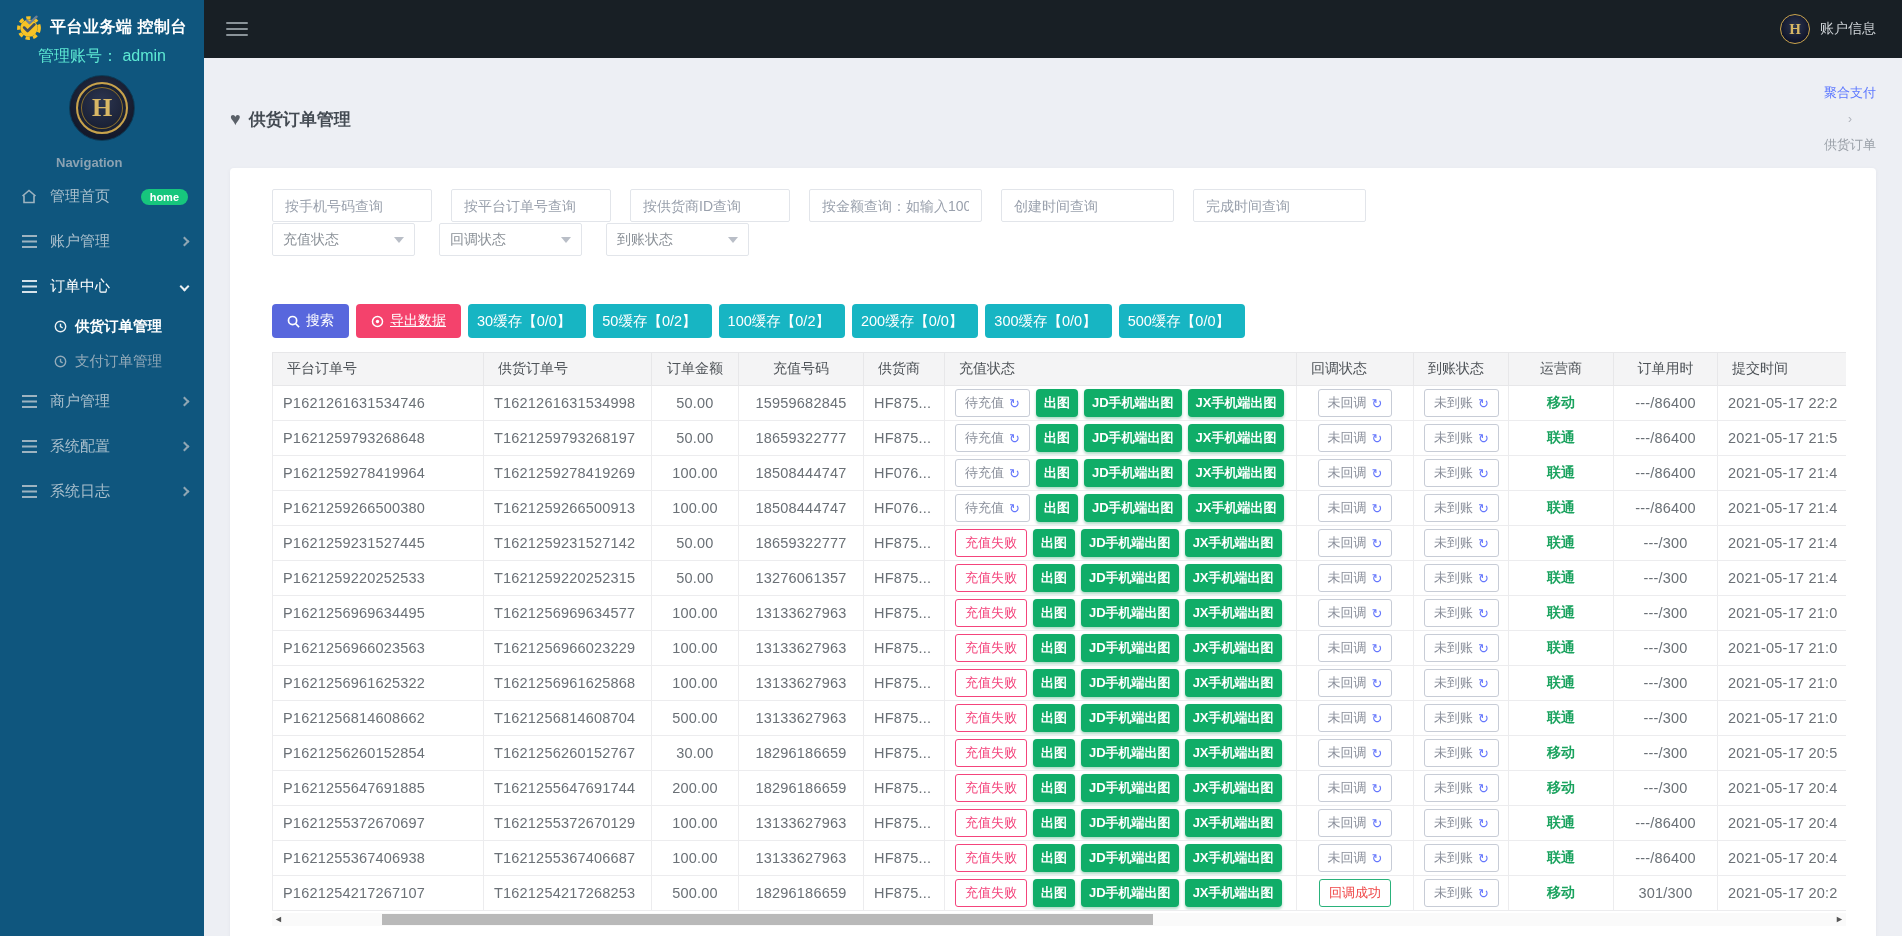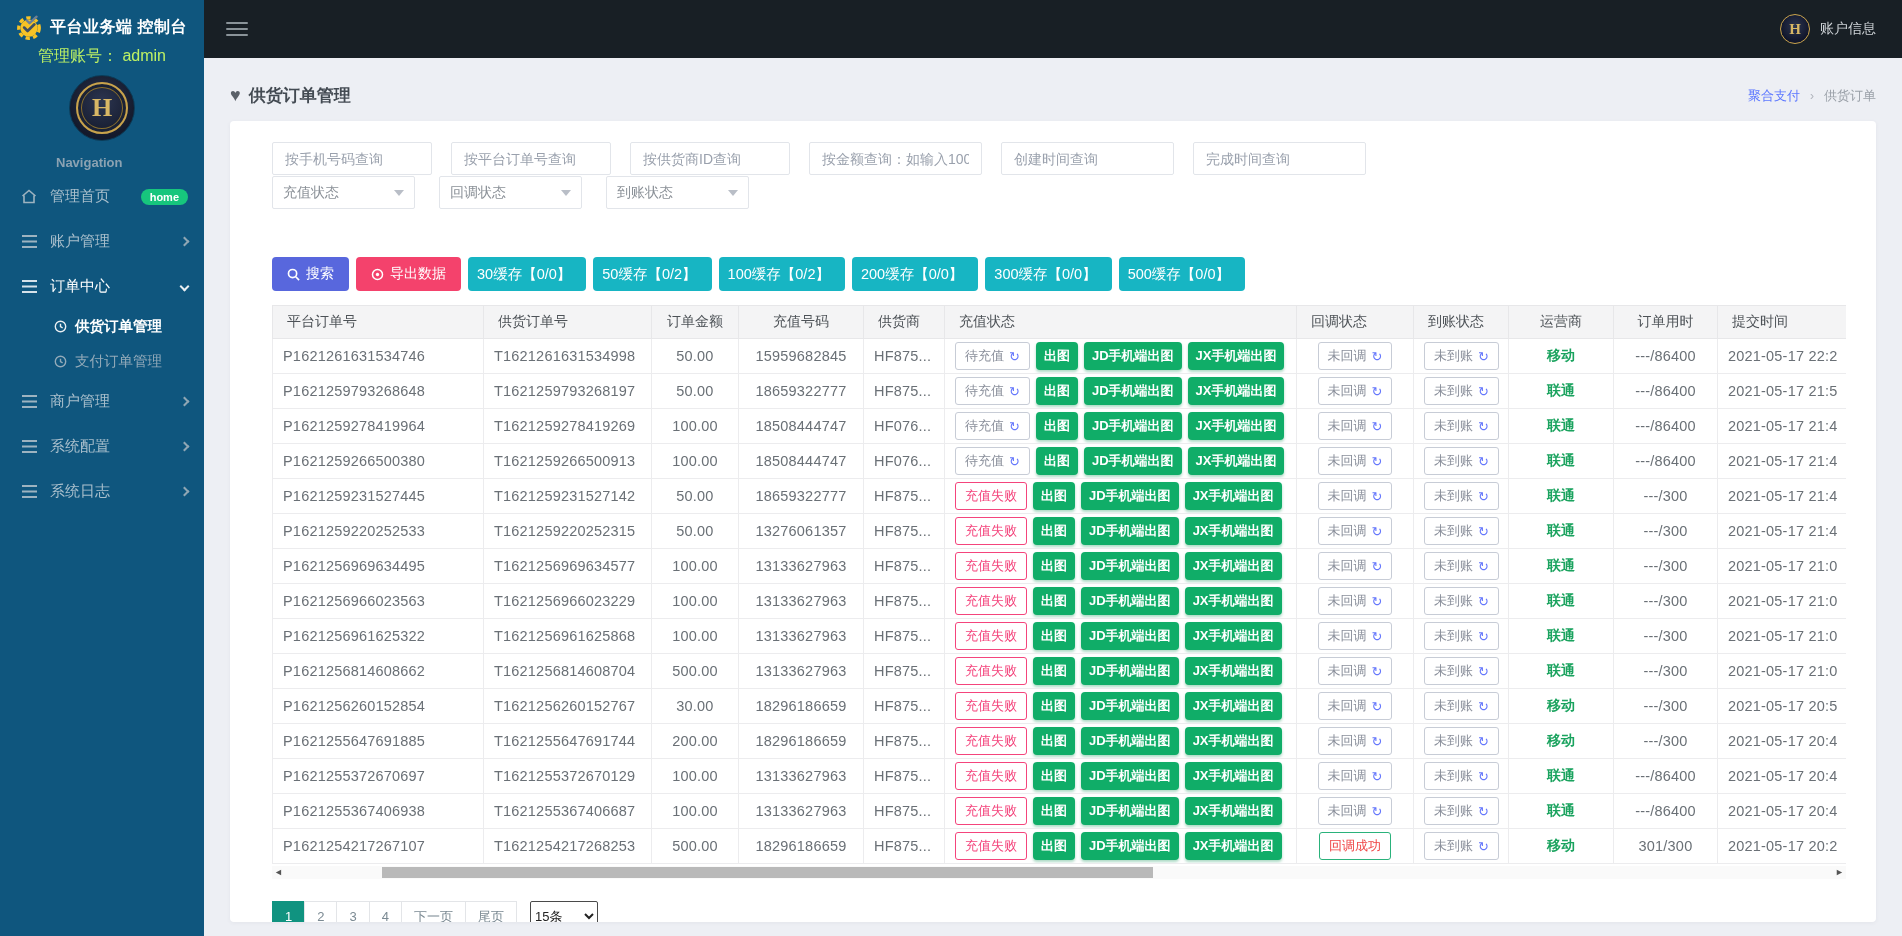--- a/index.html
+++ b/index.html
@@ -2,21 +2,21 @@
 <html><head>
 <meta charset="utf-8">
 <style>
   * { box-sizing: border-box; margin: 0; padding: 0; }
   html,body { width:1902px; height:936px; overflow:hidden; font-family:"Liberation Sans",sans-serif; background:#edeff4; }
 
   
   .sidebar { position:absolute; left:0; top:0; width:204px; height:936px; background:#0f567e; color:#a9bfcc; z-index:5; }
   .logo-row { display:flex; align-items:center; gap:8px; padding:14px 10px 2px 16px;text-align:right; }
   .logo-title { color:#ffffff; font-size:16px; font-weight:bold; letter-spacing:.5px; }
-  .admin-line { text-align:center; color:#bef264; font-size:16px; margin-top:4px; }
+  .admin-line { text-align:center; color:#5eead4; font-size:16px; margin-top:4px; }
   .avatar-big { width:66px; height:66px; border-radius:50%; margin:8px auto 4px; background:radial-gradient(circle at 50% 40%, #2c3550, #141a2c 70%); border:1px solid #0b3b57; display:flex; align-items:center; justify-content:center; position:relative; }
   .coin { width:52px; height:52px; border-radius:50%; border:2px solid #c9a34c; box-shadow:inset 0 0 0 3px #1a2135, inset 0 0 0 4px #8a6f2d; display:flex; align-items:center; justify-content:center; color:#d8b765; font-family:"Liberation Serif",serif; font-size:26px; font-weight:bold; }
   .nav-label { color:#8ba2b2; font-size:13px; font-weight:bold; margin:14px 0 4px 20px;padding-left:36px; }
   .menu-item { display:flex; align-items:center; gap:12px; padding:13px 16px 13px 20px; font-size:15px; color:#a9bfcc; cursor:pointer; position:relative; }
   .menu-item .micon { width:18px; display:flex; justify-content:center; color:#9db3c0; }
   .badge-home { margin-left:auto; background:#17c67d; color:#fff; font-size:11px; font-weight:bold; border-radius:10px; padding:2px 9px; }
   .chev { margin-left:auto; width:7px; height:7px; border-right:2px solid #8fa6b4; border-bottom:2px solid #8fa6b4; }
   .chev.right { transform:rotate(-45deg); }
   .chev.down { transform:rotate(45deg); border-color:#e8eef2; }
   .menu-item.open { color:#fff; }
@@ -30,39 +30,39 @@
   .hamburger span { display:block; height:2px; background:#8a9399; margin:4px 0; border-radius:1px; }
   .account-wrap { display:flex; align-items:center; gap:10px; cursor:pointer; }
   .coin-sm { width:30px; height:30px; border-radius:50%; background:radial-gradient(circle at 50% 40%, #2c3550, #10152a 70%); border:1px solid #c9a34c; display:flex; align-items:center; justify-content:center; color:#d8b765; font-family:"Liberation Serif",serif; font-size:15px; font-weight:bold; }
   .account-label { color:#cdd2d6; font-size:14px; }
 
   
   .content { position:absolute; left:204px; top:58px; right:0; bottom:0; background:#edeff4; }
   .page-head { display:flex; align-items:center; justify-content:space-between; padding:26px 26px 14px 26px; }
   .page-title { font-size:17px; font-weight:bold; color:#434a52; display:flex; align-items:center; gap:8px; }
   .heart { color:#5a6068; font-size:18px; }
-  .breadcrumb { font-size:13px; display:flex; align-items:center; gap:10px; }
+  .breadcrumb { font-size:13px; display:flex; align-items:center; gap:10px;flex-direction:column; }
   .bc-link { color:#5d78ff; cursor:pointer; }
   .bc-sep { color:#b0b4bc; font-size:12px; }
   .bc-cur { color:#9aa0a8; }
 
   .card { margin:0 26px; background:#fff; border-radius:4px; box-shadow:0 1px 4px rgba(60,70,90,.06); padding:21px 30px 12px 42px; height:801px; overflow:hidden; }
 
   .filters-row { display:flex; gap:19px; }
   .f-input { width:160px; height:33px; border:1px solid #e2e5ea; border-radius:2px; padding:0 12px; font-size:14px; color:#555; outline:none; font-family:Liberation Sans, sans-serif; }
   .f-input.wide { width:173px; }
   .f-input::placeholder { color:#9aa1ad; }
   .selects-row { display:flex; gap:24px; margin-top:1px; }
   .f-select { width:143px; height:33px; border:1px solid #e2e5ea; border-radius:2px; padding:0 10px; display:flex; align-items:center; justify-content:space-between; color:#8a9097; font-size:14px; cursor:pointer; background:#fff; }
   .caret { width:0; height:0; border-left:5px solid transparent; border-right:5px solid transparent; border-top:6px solid #b9bec7; }
 
   .btns-row { display:flex; gap:7px; margin-top:48px; }
   .btn { height:34px; border:none; border-radius:4px; color:#fff; font-size:14px; padding:0 15px; display:flex; align-items:center; gap:6px; cursor:pointer; font-family:"Liberation Sans",sans-serif; }
   .btn-search { background:#5867dd; }
-  .btn-export { background:#f4426c; }
+  .btn-export { background:#f4426c;text-decoration:underline; }
   .btn-cache { background:#17b5c3; font-size:14.5px;padding-left:9px; }
 
   
   .table-wrap { margin-top:14px; width:1574px; overflow:hidden; }
   table { table-layout:fixed; width:2100px; border-collapse:collapse; }
   th { height:33px; background:#f4f4f5; border:1px solid #e7e7e9; font-weight:normal; font-size:14px; color:#4d5257; text-align:left; padding:0 14px; }
   td { height:35px; border:1px solid #ececee; font-size:14px; color:#686e76; padding:0 10px; white-space:nowrap; overflow:hidden; }
   td.c, th.c { text-align:center; }
   td.num { font-size:14.5px; color:#6a7076; letter-spacing:.2px; }
   .st { display:inline-flex; align-items:center; gap:5px; border:1px solid #c7ccd6; border-radius:3px; padding:4px 9px; color:#8a8f9b; font-size:13px; background:#fff; cursor:pointer; }

